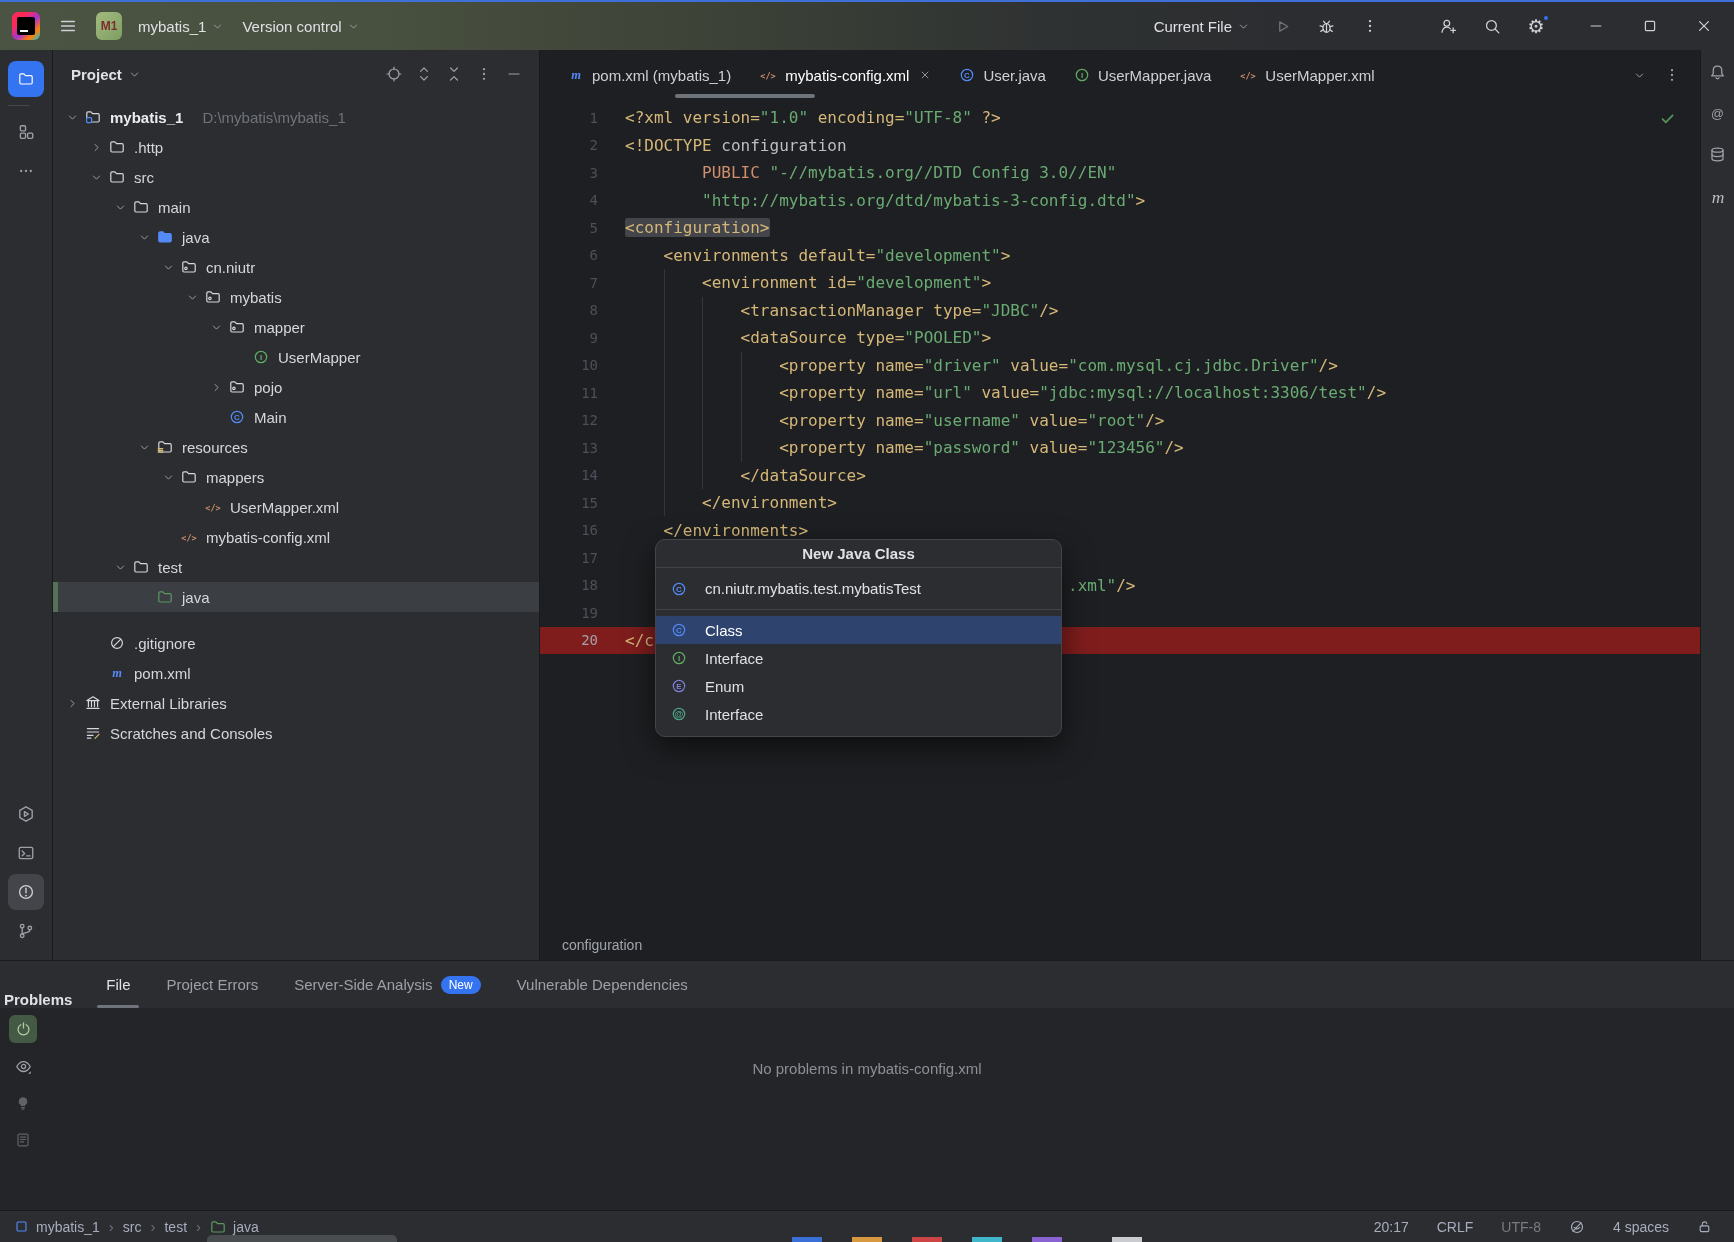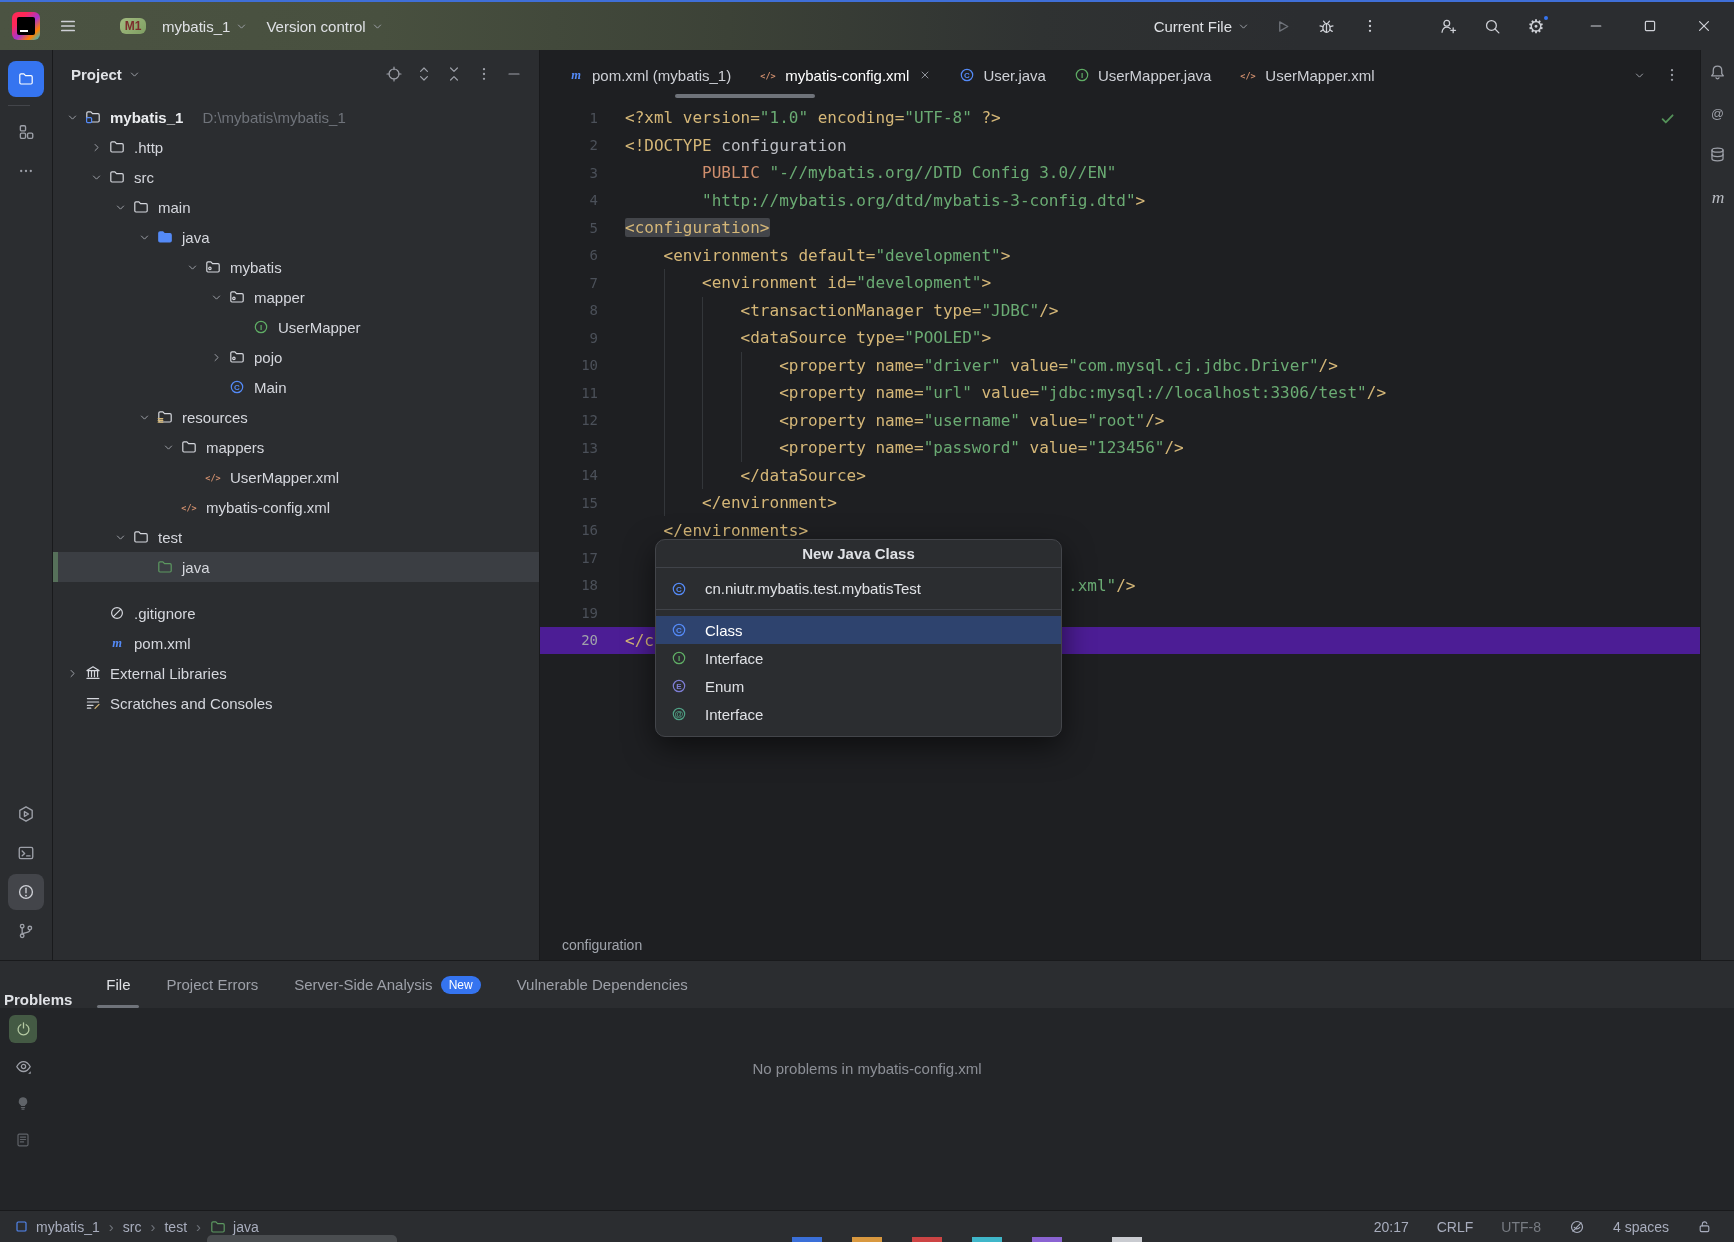--- a/index.html
+++ b/index.html
@@ -10,22 +10,22 @@
   
   .titlebar{height:50px;flex:none;display:flex;align-items:center;gap:14px;padding:0 16px 0 12px;
     background:linear-gradient(90deg,#4B5342 0%,#48503F 22%,#3C4237 42%,#2F3232 60%,#2B2D30 75%,#2B2D30 100%);
     border-top:2px solid #3F6FD8;}
   .logo{width:28px;height:28px;border-radius:6px;position:relative;flex:none;
     background:linear-gradient(135deg,#FE2857 0%,#FE2857 28%,#A834D0 55%,#FF8100 78%,#07C3F2 100%);}
   .logo::after{content:"";position:absolute;inset:5px;background:#000;border-radius:2px;}
   .logo::before{content:"";position:absolute;left:8px;bottom:8px;width:8px;height:2px;background:#fff;z-index:2;}
   .tbico{width:28px;height:28px;display:flex;align-items:center;justify-content:center;color:#CED0D6;flex:none;border-radius:4px;}
   .tbico.dim{color:#6F737A;}
-  .chip{width:26px;height:16px;border-radius:6px;background:linear-gradient(135deg,#A3BC80,#7E9E62);display:flex;align-items:center;justify-content:center;
-    font-size:12px;font-weight:bold;color:#7C2D2D;flex:none;margin-left:24px;}
+  .chip{width:26px;height:28px;border-radius:6px;background:linear-gradient(135deg,#A3BC80,#7E9E62);display:flex;align-items:center;justify-content:center;
+    font-size:12px;font-weight:bold;color:#7C2D2D;flex:none;}
   .tbmenu{display:flex;align-items:center;gap:5px;font-size:15px;color:#DFE1E5;padding:4px 2px;border-radius:4px;}
   .tbmenu .mini{color:#9DA0A8;display:flex;}
   .tbright{margin-left:auto;display:flex;align-items:center;gap:16px;}
   .gearwrap{position:relative;}
   .gearwrap .dot{position:absolute;top:2px;right:0;width:8px;height:8px;border-radius:50%;background:#3574F0;border:2px solid #2B2D30;}
   .winctl{display:flex;align-items:center;gap:26px;margin-left:16px;color:#DFE1E5;}
   .glyph{font-size:19px;line-height:1;}
 
   
   .main{height:910px;flex:none;display:flex;min-height:0;}
@@ -53,21 +53,21 @@
   
   .editor{flex:1;display:flex;flex-direction:column;background:#1E1F22;min-width:0;}
   .tabbar{height:50px;flex:none;display:flex;align-items:center;padding-left:14px;position:relative;}
   .tab{height:100%;display:flex;align-items:center;gap:8px;padding:0 14px;font-size:15px;color:#CED0D6;}
   .tab.active{color:#FFFFFF;}
   .tabclose{display:flex;color:#9DA0A8;margin-left:2px;}
   .tabpill{position:absolute;left:135px;bottom:2px;width:140px;height:4px;border-radius:2px;background:#6F737A;}
   .tabbar-right{margin-left:auto;display:flex;align-items:center;gap:18px;padding-right:20px;color:#9DA0A8;}
   .codearea{flex:1;position:relative;padding-top:4px;font-family:"DejaVu Sans Mono",monospace;font-size:16px;}
   .cline{height:27.5px;display:flex;align-items:center;position:relative;}
-  .cline.caret{background:#4c1d95;}
+  .cline.caret{background:#7f1d1d;}
   .lnum{width:58px;flex:none;text-align:right;font-size:14px;color:#4B5059;}
   .lnum.cur{color:#A1A3AB;}
   .ltext{padding-left:27px;white-space:pre;}
   .tk-y{color:#D5B778;}.tk-g{color:#6AAB73;}.tk-o{color:#CF8E6D;}.tk-p{color:#BCBEC4;}
   .tokhl{background:#43454A;border-radius:2px;}
   .guide{position:absolute;width:1px;background:#33363A;}
   .echeck{position:absolute;top:10px;right:24px;}
   .bcrow{height:30px;flex:none;display:flex;align-items:center;padding-left:22px;font-size:14px;color:#A1A5AD;}
 
   
@@ -401,20 +401,34 @@
               <svg width="13" height="13" viewBox="0 0 16 16" fill="none" stroke="currentColor" stroke-width="1.2" stroke-linecap="round" stroke-linejoin="round" xmlns="http://www.w3.org/2000/svg">
                 <path d="M4.2 6.2L8 10l3.8-3.8"></path>
               </svg>
             </span>
             <span class="ti">
               <svg width="16" height="16" viewBox="0 0 16 16" fill="none" stroke="currentColor" stroke-width="1.2" stroke-linecap="round" stroke-linejoin="round" xmlns="http://www.w3.org/2000/svg">
                 <path d="M1.8 4.1c0-.7.5-1.2 1.2-1.2h2.9l1.6 1.8h5.5c.7 0 1.2.5 1.2 1.2v5.9c0 .7-.5 1.2-1.2 1.2H3c-.7 0-1.2-.5-1.2-1.2z" fill="#548AF7" stroke="#548AF7"></path>
               </svg>
             </span>
             <span class="tlabel">java</span>
+          </div>
+          <div class="trow" style="padding-left: 104px;">
+            <span class="tchev">
+              <svg width="13" height="13" viewBox="0 0 16 16" fill="none" stroke="currentColor" stroke-width="1.2" stroke-linecap="round" stroke-linejoin="round" xmlns="http://www.w3.org/2000/svg">
+                <path d="M4.2 6.2L8 10l3.8-3.8"></path>
+              </svg>
+            </span>
+            <span class="ti">
+              <svg width="16" height="16" viewBox="0 0 16 16" fill="none" stroke="currentColor" stroke-width="1.2" stroke-linecap="round" stroke-linejoin="round" xmlns="http://www.w3.org/2000/svg">
+                <path d="M1.8 4.1c0-.7.5-1.2 1.2-1.2h2.9l1.6 1.8h5.5c.7 0 1.2.5 1.2 1.2v5.9c0 .7-.5 1.2-1.2 1.2H3c-.7 0-1.2-.5-1.2-1.2z"></path>
+                <circle cx="4.9" cy="9.4" r="1.2"></circle>
+              </svg>
+            </span>
+            <span class="tlabel">cn.niutr</span>
           </div>
           <div class="trow" style="padding-left: 128px;">
             <span class="tchev">
               <svg width="13" height="13" viewBox="0 0 16 16" fill="none" stroke="currentColor" stroke-width="1.2" stroke-linecap="round" stroke-linejoin="round" xmlns="http://www.w3.org/2000/svg">
                 <path d="M4.2 6.2L8 10l3.8-3.8"></path>
               </svg>
             </span>
             <span class="ti">
               <svg width="16" height="16" viewBox="0 0 16 16" fill="none" stroke="currentColor" stroke-width="1.2" stroke-linecap="round" stroke-linejoin="round" xmlns="http://www.w3.org/2000/svg">
                 <path d="M1.8 4.1c0-.7.5-1.2 1.2-1.2h2.9l1.6 1.8h5.5c.7 0 1.2.5 1.2 1.2v5.9c0 .7-.5 1.2-1.2 1.2H3c-.7 0-1.2-.5-1.2-1.2z"></path>

